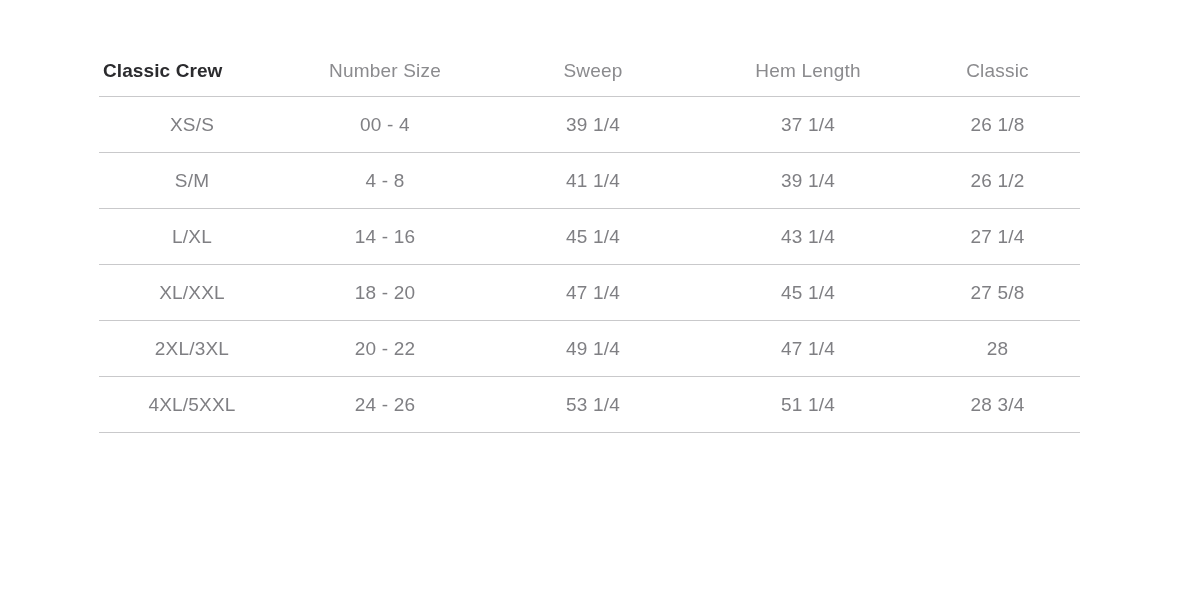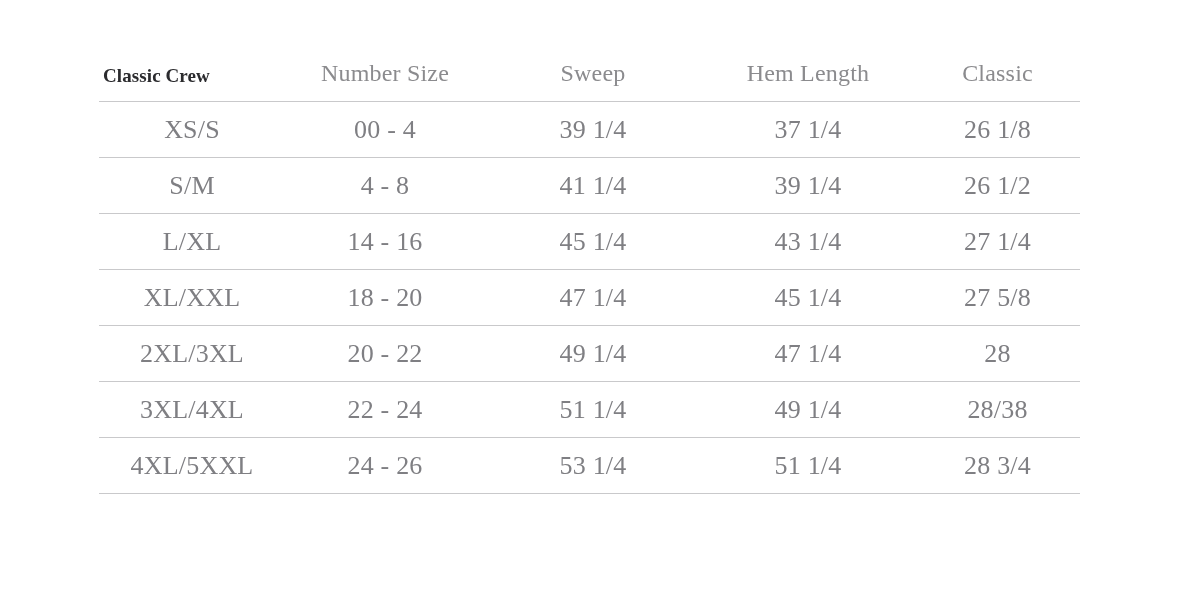--- a/index.html
+++ b/index.html
@@ -14,58 +14,57 @@
     font-family: "Liberation Sans", sans-serif;
     -webkit-font-smoothing: antialiased;
     overflow: hidden;
   }
 
   .chart-wrap {
     position: absolute;
     left: 99px;
     top: 60px;
     width: 981px;
-    font-family: Liberation Serif, serif;
   }
 
   table.size-table {
     width: 981px;
     border-collapse: collapse;
     table-layout: fixed;
   }
 
   
   col.c-size   { width: 186px; }
   col.c-num    { width: 200px; }
   col.c-chest  { width: 216px; }
   col.c-hem    { width: 214px; }
   col.c-length { width: 165px; }
 
   thead th {
     font-weight: normal;
-    font-size: 24px;
+    font-size: 19px;
     color: #8b8b8e;
     text-align: center;
     padding: 0 0 14px 0;
     vertical-align: bottom;
     letter-spacing: 0.2px;
     border-bottom: 1px solid #c9c9cb;
   }
 
   thead th.head-first {
     text-align: left;
     color: #2b2b2e;
     font-weight: bold;
     font-size: 19px;
     padding-left: 4px;
     letter-spacing: 0.1px;
   }
 
   tbody td {
-    font-size: 26px;
+    font-size: 19px;
     color: #7f7f83;
     text-align: center;
     height: 55px;
     padding: 0;
     border-bottom: 1px solid #c9c9cb;
     letter-spacing: 0.2px;
     white-space: nowrap;
   }
 
   tbody tr:last-child td {
@@ -124,27 +123,20 @@
         <td>27 5/8</td>
       </tr>
       <tr>
         <td>2XL/3XL</td>
         <td>20 - 22</td>
         <td>49 1/4</td>
         <td>47 1/4</td>
         <td>28</td>
       </tr>
       <tr>
-        <td>3XL/4XL</td>
-        <td>22 - 24</td>
-        <td>51 1/4</td>
-        <td>49 1/4</td>
-        <td>28/38</td>
-      </tr>
-      <tr>
         <td>4XL/5XXL</td>
         <td>24 - 26</td>
         <td>53 1/4</td>
         <td>51 1/4</td>
         <td>28 3/4</td>
       </tr>
     </tbody>
   </table>
 </div>
 

